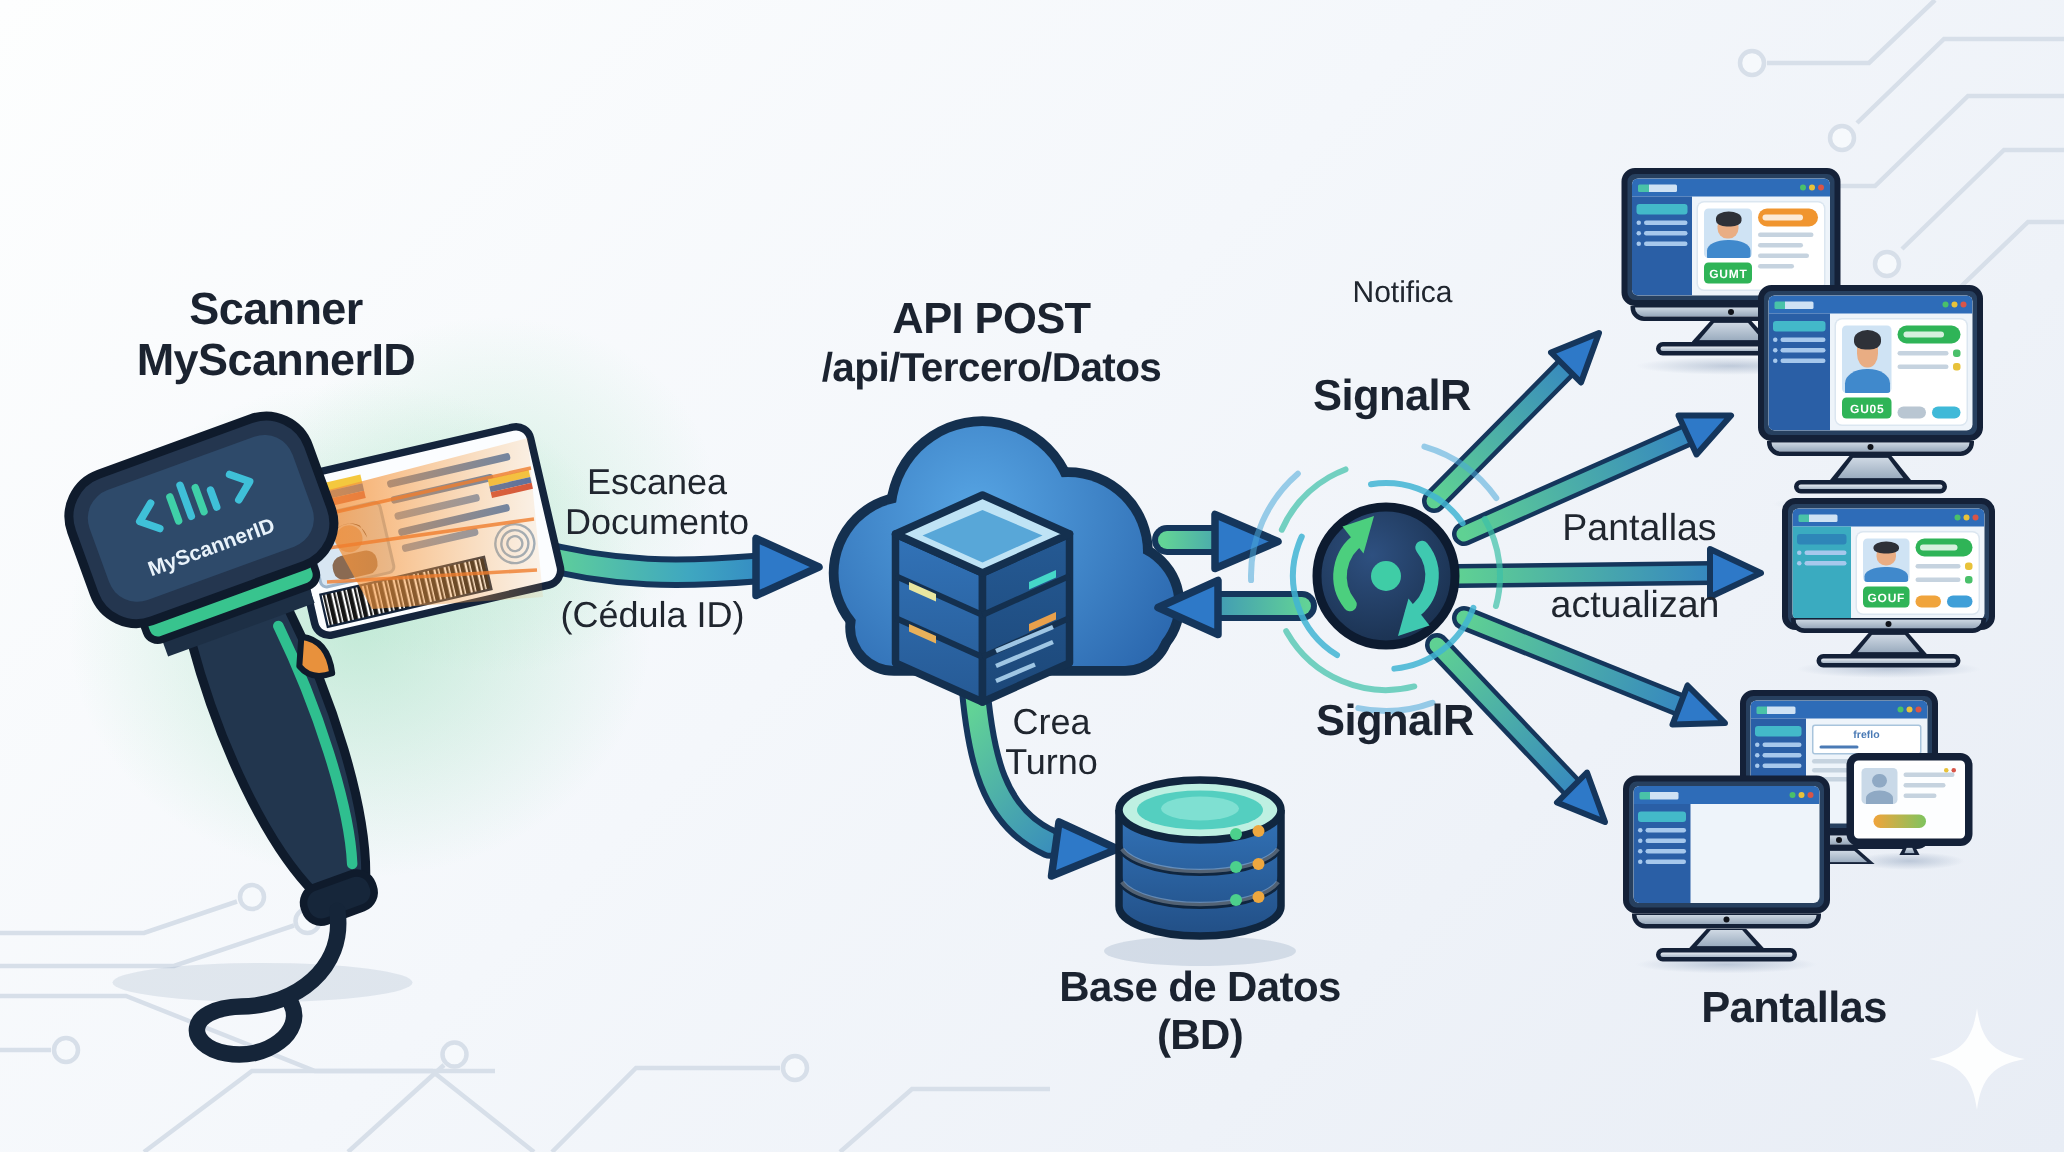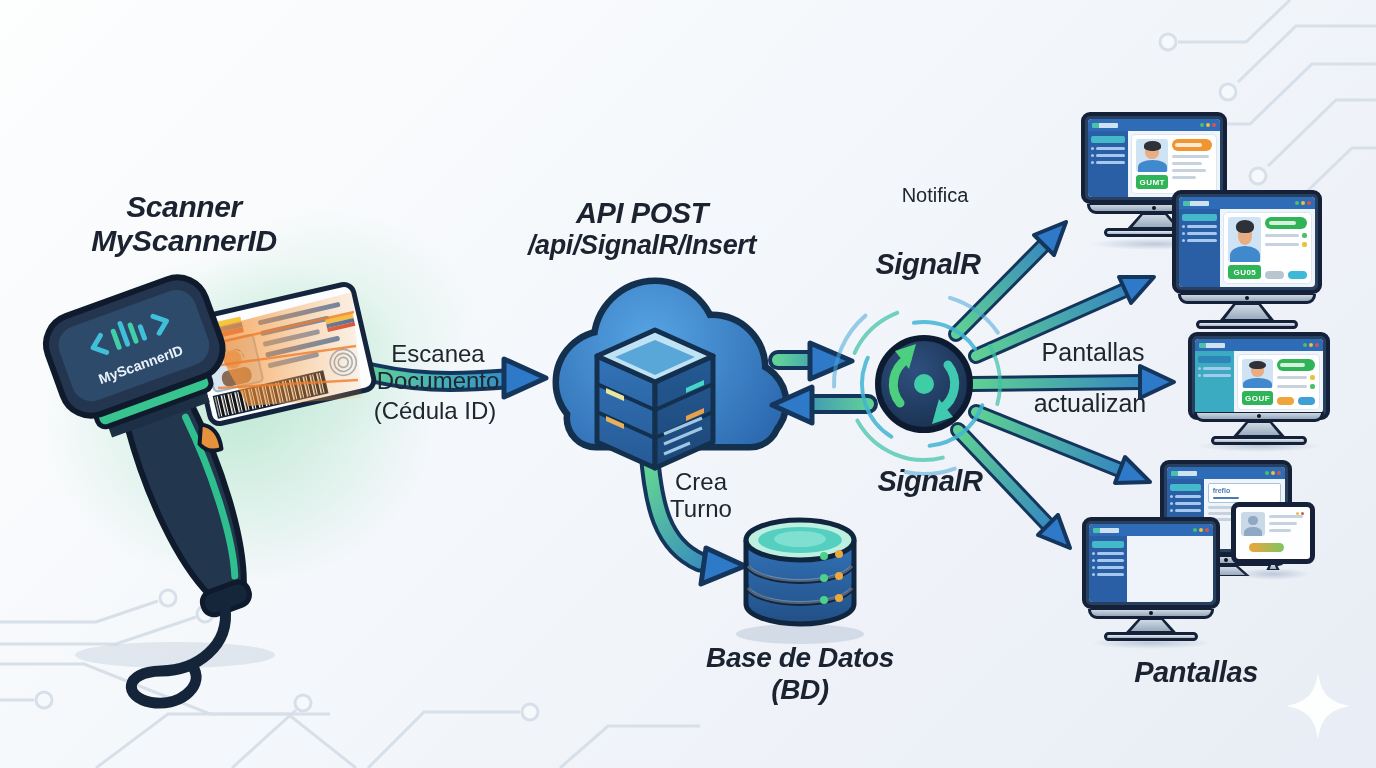--- a/index.html
+++ b/index.html
@@ -10,38 +10,38 @@
       radial-gradient(ellipse 270px 230px at 240px 420px, rgba(120,212,162,.40), rgba(120,212,162,0) 72%),
       radial-gradient(ellipse 210px 170px at 330px 330px, rgba(140,222,175,.28), rgba(140,222,175,0) 70%),
       linear-gradient(135deg,#fdfefe 0%,#f4f7fb 45%,#e8edf5 100%);
   }
   .layer{position:absolute;left:0;top:0;width:1376px;height:768px;}
   svg.layer{pointer-events:none;}
 
   
   .lbl{position:absolute;text-align:center;color:#20262f;z-index:6;}
   .lbl .l{display:block;}
-  .h{font-weight:800;color:#1b2330;letter-spacing:-.4px;font-style:italic;}
+  .h{font-weight:800;color:#1b2330;letter-spacing:-.4px;}
   .t-scanner{left:59px;top:190px;width:250px;font-size:30px;line-height:34px;}
-  .t-escanea{left:338px;top:308px;width:200px;font-size:24px;line-height:27px;font-weight:500;margin-top:32px;}
+  .t-escanea{left:338px;top:308px;width:200px;font-size:24px;line-height:27px;font-weight:500;}
   .t-envia{left:330px;top:397px;width:210px;font-size:24px;line-height:27px;font-weight:500;}
-  .t-api{left:506px;top:197px;width:272px;font-size:29px;line-height:32px;}
+  .t-api{left:525px;top:197px;width:272px;font-size:29px;line-height:32px;}
   .t-api .s{font-size:27px;}
   .t-turno{left:648px;top:468px;width:106px;font-size:24px;line-height:27px;font-weight:500;}
   .t-bd{left:688px;top:642px;width:224px;font-size:28px;line-height:32px;}
   .t-notifica{left:803px;top:181px;width:264px;font-size:20px;line-height:28px;font-weight:500;}
   .t-sig-top{left:838px;top:248px;width:180px;font-size:29px;}
   .t-sig-bot{left:840px;top:465px;width:180px;font-size:29px;}
   .t-pant1{left:1003px;top:338px;width:180px;font-size:25px;font-weight:500;}
   .t-pant2{left:1000px;top:389px;width:180px;font-size:25px;font-weight:500;}
   .t-pantallas{left:1096px;top:656px;width:200px;font-size:29px;}
 
   
   .monitor{position:absolute;}
-  .mon-frame{position:absolute;left:0;right:0;top:0;background:#27405f;border:4px solid #142138;border-radius:9px;padding:3px;box-sizing:border-box;}
+  .mon-frame{position:absolute;left:0;right:0;top:0;background:#27405f;border:4px solid #142138;border-radius:9px;padding:3px;box-sizing:border-box;text-align:center;}
   .ui{width:100%;height:100%;border-radius:4px;overflow:hidden;display:flex;flex-direction:column;background:#eef4fa;}
   .ui-header{height:12px;flex:0 0 auto;background:#2e6cb8;display:flex;align-items:center;justify-content:space-between;padding:0 4px;}
   .logo-chip{width:26px;height:5px;border-radius:1px;background:linear-gradient(90deg,#49c2a8 28%,#cfe2f4 28%);}
   .win-dots{display:flex;gap:2px;}
   .win-dots i{width:4px;height:4px;border-radius:50%;display:block;}
   .d-g{background:#4ac06a;} .d-y{background:#e8c23a;} .d-r{background:#d85548;}
   .ui-body{flex:1;display:flex;min-height:0;}
   .ui-side{width:26%;background:#2a5fa6;padding:5px 3px;display:flex;flex-direction:column;gap:4px;}
   .ui-side.teal{background:#3aabc0;}
   .side-pill{height:7px;background:#43b9c9;border-radius:2px;display:block;}
@@ -672,21 +672,21 @@
     <span class="l">Escanea</span>
     <span class="l">Documento</span>
   </div>
 
   <div class="lbl t-envia">
     <span class="l">(Cédula ID)</span>
   </div>
 
   <div class="lbl h t-api">
     <span class="l">API POST</span>
-    <span class="l s">/api/SignalR/Insert</span>
+    <span class="l s">/api/Tercero/Datos</span>
   </div>
 
   <div class="lbl t-turno">
     <span class="l">Crea</span>
     <span class="l">Turno</span>
   </div>
 
   <div class="lbl h t-bd">
     <span class="l">Base de Datos</span>
     <span class="l">(BD)</span>

